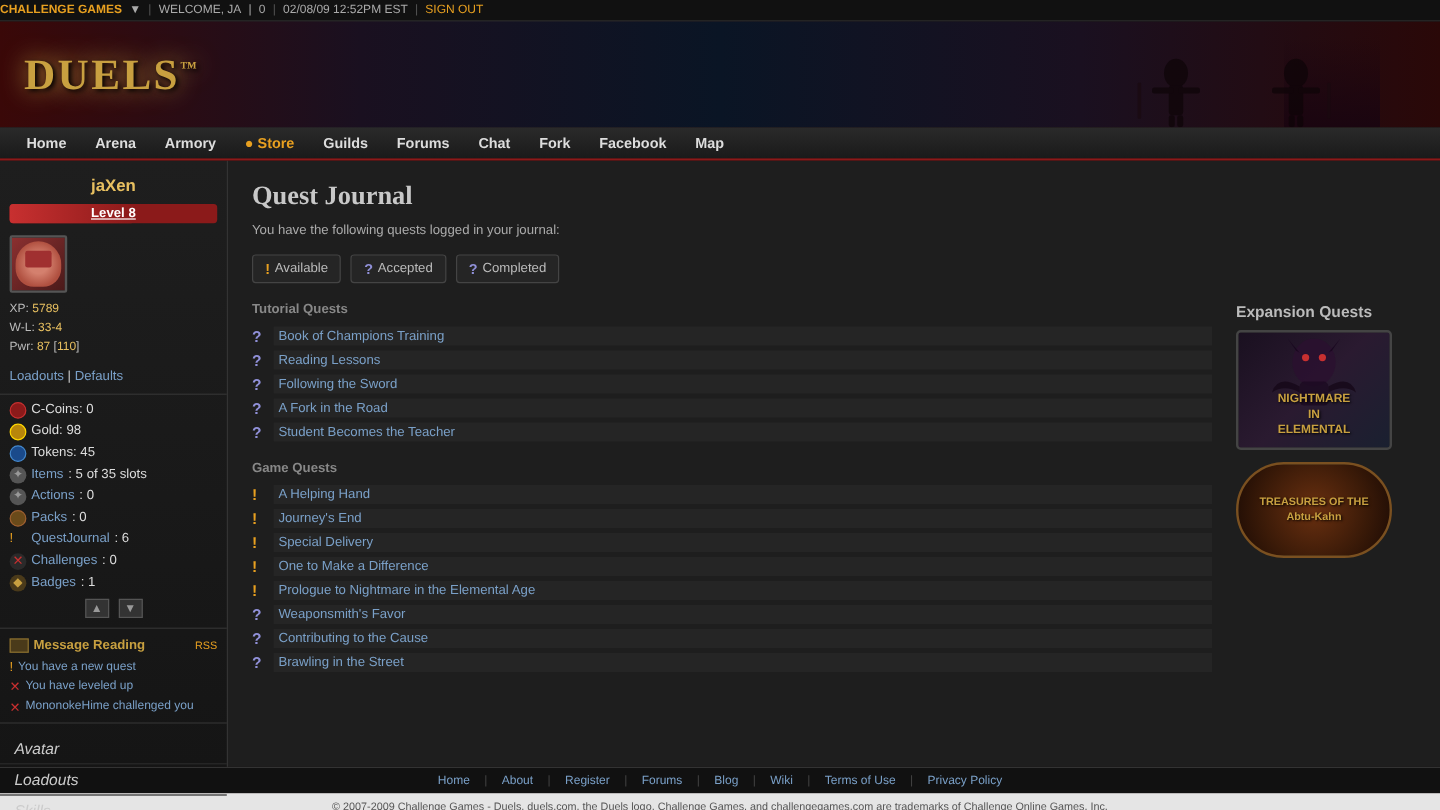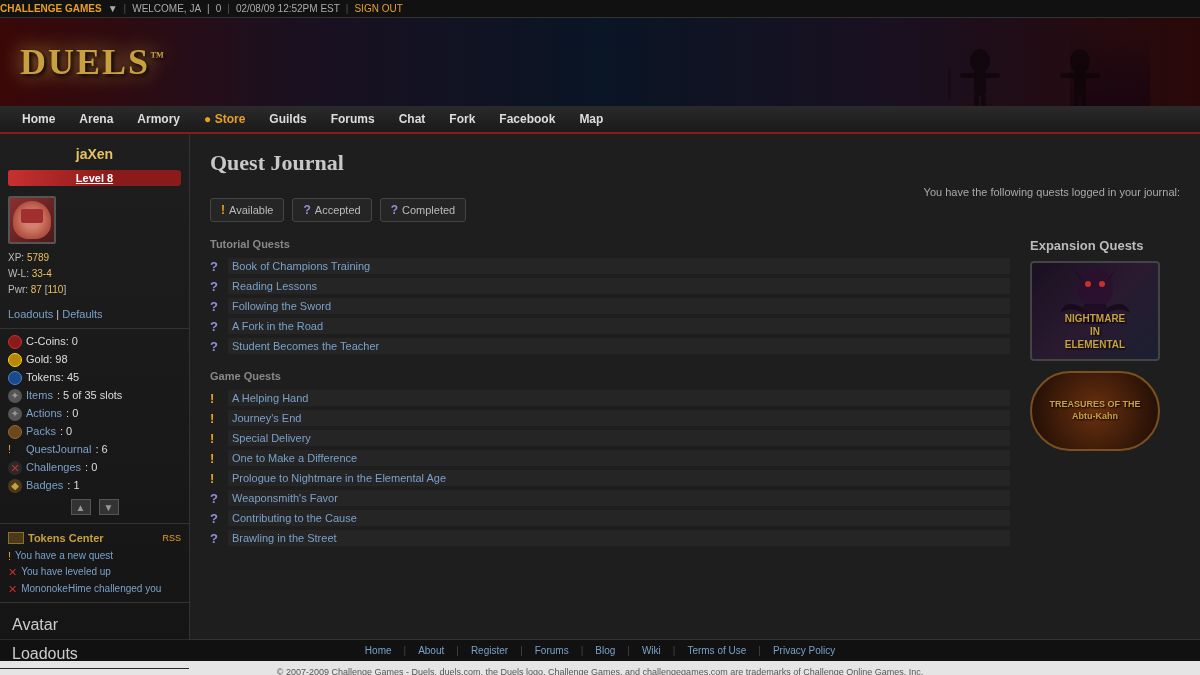--- a/index.html
+++ b/index.html
@@ -247,23 +247,24 @@
     }
     .msg-icon-small { font-size: 11px; flex-shrink: 0; }
     .msg-link { color: #7aa0c8; text-decoration: none; font-size: 10px; }
 
     .sidebar-bottom-nav {
       margin-top: 8px;
     }
     .sidebar-nav-item {
       padding: 5px 12px;
       color: #ccc;
-      font-size: 16px;
+      font-size: 13px;
       cursor: pointer;
       border-bottom: 1px solid #2a2a2a;
+      font-style: italic;
     }
 
     
     .content {
       flex: 1;
       background: #1e1e1e;
       padding: 16px 20px;
       overflow-y: auto;
     }
 
@@ -271,22 +272,21 @@
       font-size: 22px;
       color: #c8c8c8;
       font-weight: bold;
       margin-bottom: 10px;
       font-family: Georgia, serif;
     }
 
     .quest-intro {
       font-size: 11px;
       color: #aaa;
-      margin-bottom: 0;
-      text-align: right;
+      margin-bottom: 14px;
     }
 
     .quest-status-tabs {
       display: flex;
       gap: 8px;
       margin-bottom: 16px;
       align-items: center;
     }
     .status-tab {
       display: flex;
@@ -559,21 +559,21 @@
 
     <div class="sidebar-arrows">
       <div class="arrow-btn">▲</div>
       <div class="arrow-btn">▼</div>
     </div>
 
     <div class="sidebar-divider"></div>
 
     <div class="msg-center-header">
       <div class="msg-icon"></div>
-      <span class="msg-title">Tokens Center</span>
+      <span class="msg-title">Message Reading</span>
       <span class="rss-icon">RSS</span>
     </div>
     <div class="msg-item">
       <span class="msg-icon-small" style="color:#e8a020;">!</span>
       <a class="msg-link">You have a new quest</a>
     </div>
     <div class="msg-item">
       <span class="msg-icon-small" style="color:#c83030;">✕</span>
       <a class="msg-link">You have leveled up</a>
     </div>

